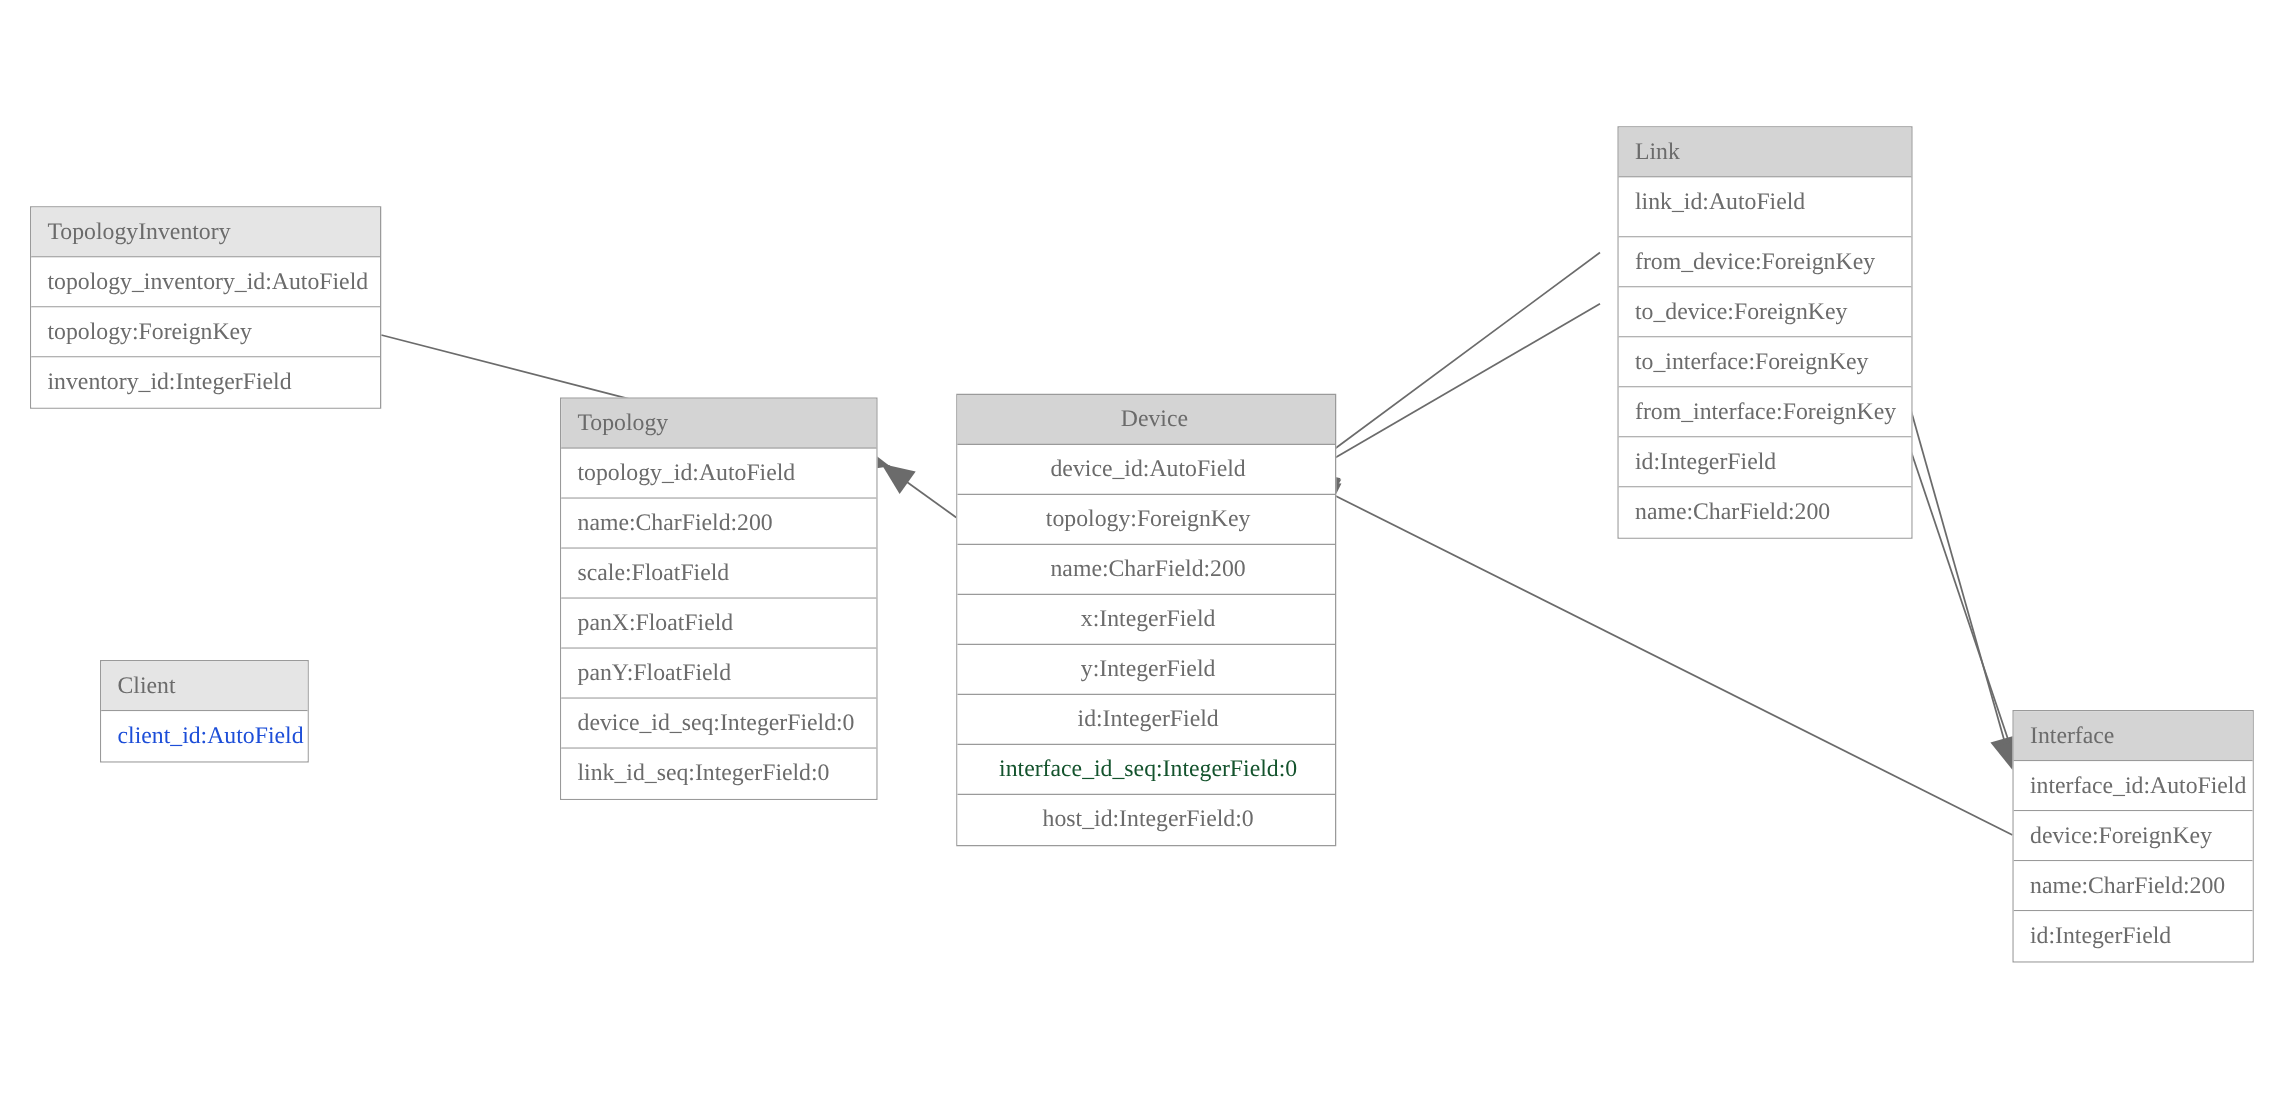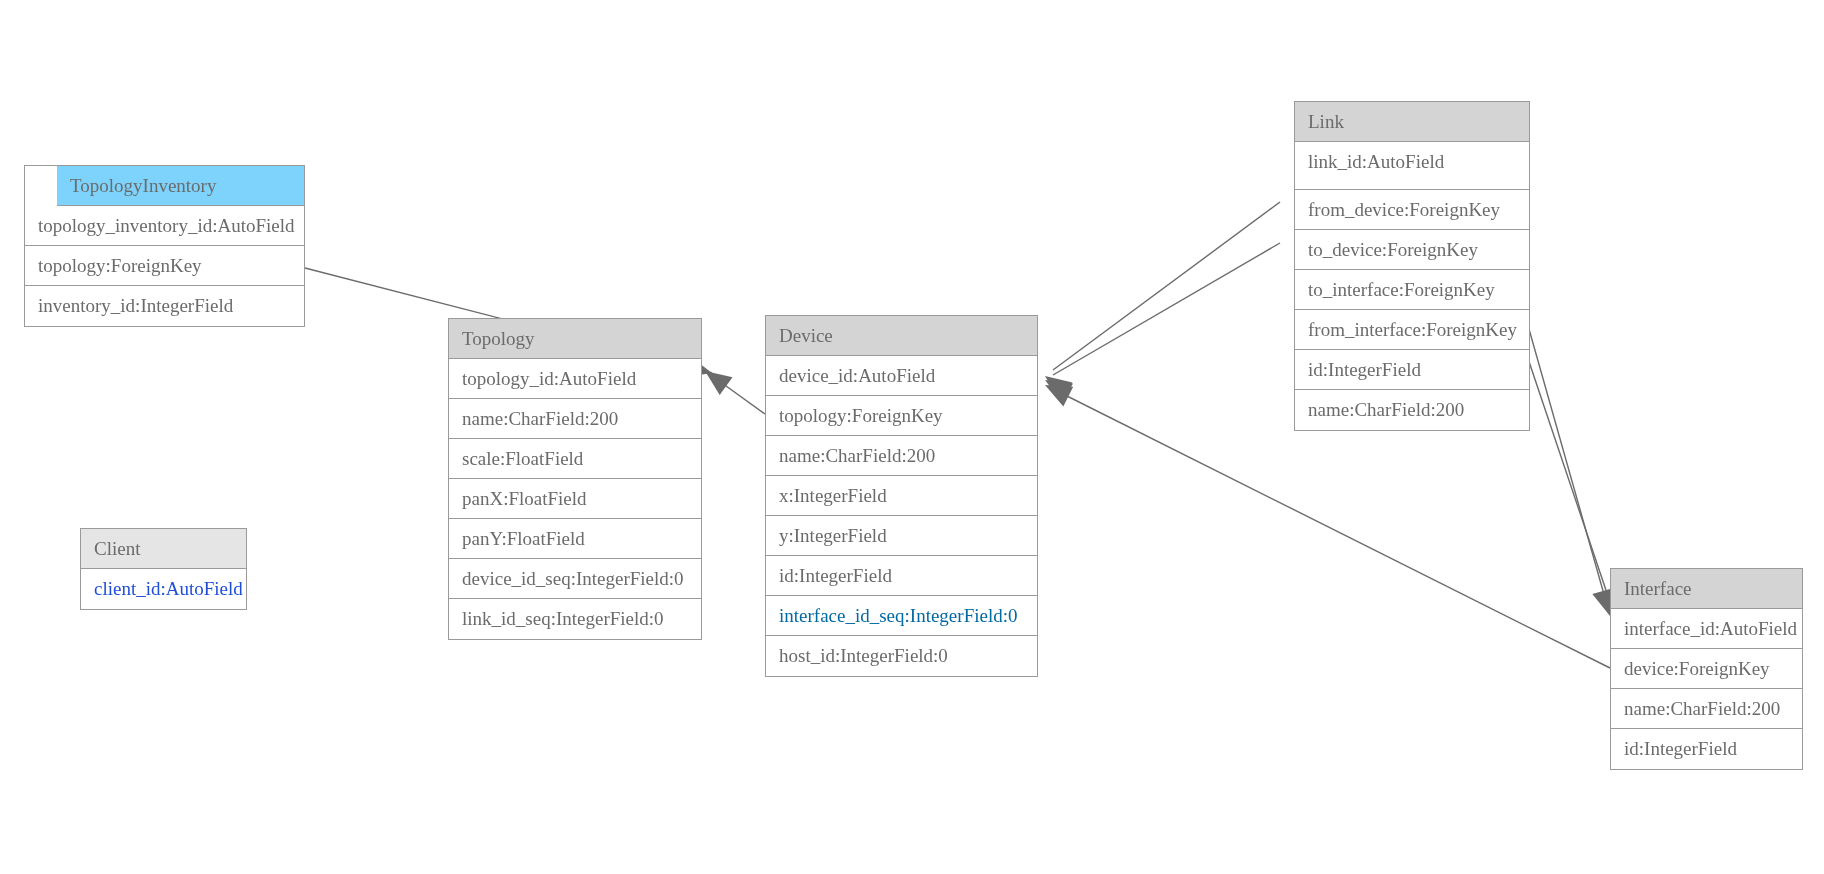--- a/index.html
+++ b/index.html
@@ -87,48 +87,48 @@
       <g>
         <path d="M 1516,283 L 1607,605" stroke="#6b6b6b" stroke-width="1.4" fill="none"></path>
         <polygon points="0,0 -26,-11 -26,11" fill="#6b6b6b" transform="translate(1610,616) rotate(74.2)"></polygon>
       </g>
       <g>
         <path d="M 1516,323 L 1612,608" stroke="#6b6b6b" stroke-width="1.4" fill="none"></path>
         <polygon points="0,0 -26,-11 -26,11" fill="#6b6b6b" transform="translate(1616,619) rotate(71.4)"></polygon>
       </g>
     </svg>
 <div class="entity" style="left: 24px; top: 165px; width: 281px; border-color: rgb(154, 154, 154);">
-      <div class="entity-title" style="background: #7dd3fc; color: rgb(107, 107, 107); border-bottom-color: rgb(154, 154, 154); margin-left: 32px;">TopologyInventory</div>
+      <div class="entity-title" style="background: #e5e5e5; color: rgb(107, 107, 107); border-bottom-color: rgb(154, 154, 154);">TopologyInventory</div>
       <div class="entity-field" style="color: rgb(107, 107, 107); border-bottom-color: rgb(154, 154, 154); height: 40px; line-height: 40px;">topology_inventory_id:AutoField</div>
       <div class="entity-field" style="color: rgb(107, 107, 107); border-bottom-color: rgb(154, 154, 154); height: 40px; line-height: 40px;">topology:ForeignKey</div>
       <div class="entity-field last" style="color: rgb(107, 107, 107); border-bottom-color: rgb(154, 154, 154); height: 40px; line-height: 40px;">inventory_id:IntegerField</div>
     </div>
     <div class="entity" style="left: 448px; top: 318px; width: 254px; border-color: rgb(154, 154, 154);">
       <div class="entity-title" style="background: rgb(212, 212, 212); color: rgb(107, 107, 107); border-bottom-color: rgb(154, 154, 154);">Topology</div>
       <div class="entity-field" style="color: rgb(107, 107, 107); border-bottom-color: rgb(154, 154, 154); height: 40px; line-height: 40px;">topology_id:AutoField</div>
       <div class="entity-field" style="color: rgb(107, 107, 107); border-bottom-color: rgb(154, 154, 154); height: 40px; line-height: 40px;">name:CharField:200</div>
       <div class="entity-field" style="color: rgb(107, 107, 107); border-bottom-color: rgb(154, 154, 154); height: 40px; line-height: 40px;">scale:FloatField</div>
       <div class="entity-field" style="color: rgb(107, 107, 107); border-bottom-color: rgb(154, 154, 154); height: 40px; line-height: 40px;">panX:FloatField</div>
       <div class="entity-field" style="color: rgb(107, 107, 107); border-bottom-color: rgb(154, 154, 154); height: 40px; line-height: 40px;">panY:FloatField</div>
       <div class="entity-field" style="color: rgb(107, 107, 107); border-bottom-color: rgb(154, 154, 154); height: 40px; line-height: 40px;">device_id_seq:IntegerField:0</div>
       <div class="entity-field last" style="color: rgb(107, 107, 107); border-bottom-color: rgb(154, 154, 154); height: 40px; line-height: 40px;">link_id_seq:IntegerField:0</div>
     </div>
     <div class="entity" style="left: 80px; top: 528px; width: 167px; border-color: rgb(154, 154, 154);">
       <div class="entity-title" style="background: #e5e5e5; color: rgb(107, 107, 107); border-bottom-color: rgb(154, 154, 154);">Client</div>
       <div class="entity-field last" style="color: #1d4ed8; border-bottom-color: rgb(154, 154, 154); height: 40px; line-height: 40px;">client_id:AutoField</div>
     </div>
-    <div class="entity" style="left: 765px; top: 315px; width: 273px; border-color: rgb(154, 154, 154);">
+    <div class="entity" style="left: 765px; top: 315px; width: 304px; border-color: rgb(154, 154, 154); text-align: center;">
       <div class="entity-title" style="background: rgb(212, 212, 212); color: rgb(107, 107, 107); border-bottom-color: rgb(154, 154, 154);">Device</div>
       <div class="entity-field" style="color: rgb(107, 107, 107); border-bottom-color: rgb(154, 154, 154); height: 40px; line-height: 40px;">device_id:AutoField</div>
       <div class="entity-field" style="color: rgb(107, 107, 107); border-bottom-color: rgb(154, 154, 154); height: 40px; line-height: 40px;">topology:ForeignKey</div>
       <div class="entity-field" style="color: rgb(107, 107, 107); border-bottom-color: rgb(154, 154, 154); height: 40px; line-height: 40px;">name:CharField:200</div>
       <div class="entity-field" style="color: rgb(107, 107, 107); border-bottom-color: rgb(154, 154, 154); height: 40px; line-height: 40px;">x:IntegerField</div>
       <div class="entity-field" style="color: rgb(107, 107, 107); border-bottom-color: rgb(154, 154, 154); height: 40px; line-height: 40px;">y:IntegerField</div>
       <div class="entity-field" style="color: rgb(107, 107, 107); border-bottom-color: rgb(154, 154, 154); height: 40px; line-height: 40px;">id:IntegerField</div>
-      <div class="entity-field" style="color: #0369a1; border-bottom-color: rgb(154, 154, 154); height: 40px; line-height: 40px;">interface_id_seq:IntegerField:0</div>
+      <div class="entity-field" style="color: #14532d; border-bottom-color: rgb(154, 154, 154); height: 40px; line-height: 40px;">interface_id_seq:IntegerField:0</div>
       <div class="entity-field last" style="color: rgb(107, 107, 107); border-bottom-color: rgb(154, 154, 154); height: 40px; line-height: 40px;">host_id:IntegerField:0</div>
     </div>
     <div class="entity" style="left: 1280px; top: 101px; width: 236px; border-color: rgb(154, 154, 154); margin-left: 14px;">
       <div class="entity-title" style="background: rgb(212, 212, 212); color: rgb(107, 107, 107); border-bottom-color: rgb(154, 154, 154);">Link</div>
       <div class="entity-field" style="color: rgb(107, 107, 107); border-bottom-color: rgb(154, 154, 154); height: 48px; line-height: 40px;">link_id:AutoField</div>
       <div class="entity-field" style="color: rgb(107, 107, 107); border-bottom-color: rgb(154, 154, 154); height: 40px; line-height: 40px;">from_device:ForeignKey</div>
       <div class="entity-field" style="color: rgb(107, 107, 107); border-bottom-color: rgb(154, 154, 154); height: 40px; line-height: 40px;">to_device:ForeignKey</div>
       <div class="entity-field" style="color: rgb(107, 107, 107); border-bottom-color: rgb(154, 154, 154); height: 40px; line-height: 40px;">to_interface:ForeignKey</div>
       <div class="entity-field" style="color: rgb(107, 107, 107); border-bottom-color: rgb(154, 154, 154); height: 40px; line-height: 40px;">from_interface:ForeignKey</div>
       <div class="entity-field" style="color: rgb(107, 107, 107); border-bottom-color: rgb(154, 154, 154); height: 40px; line-height: 40px;">id:IntegerField</div>

